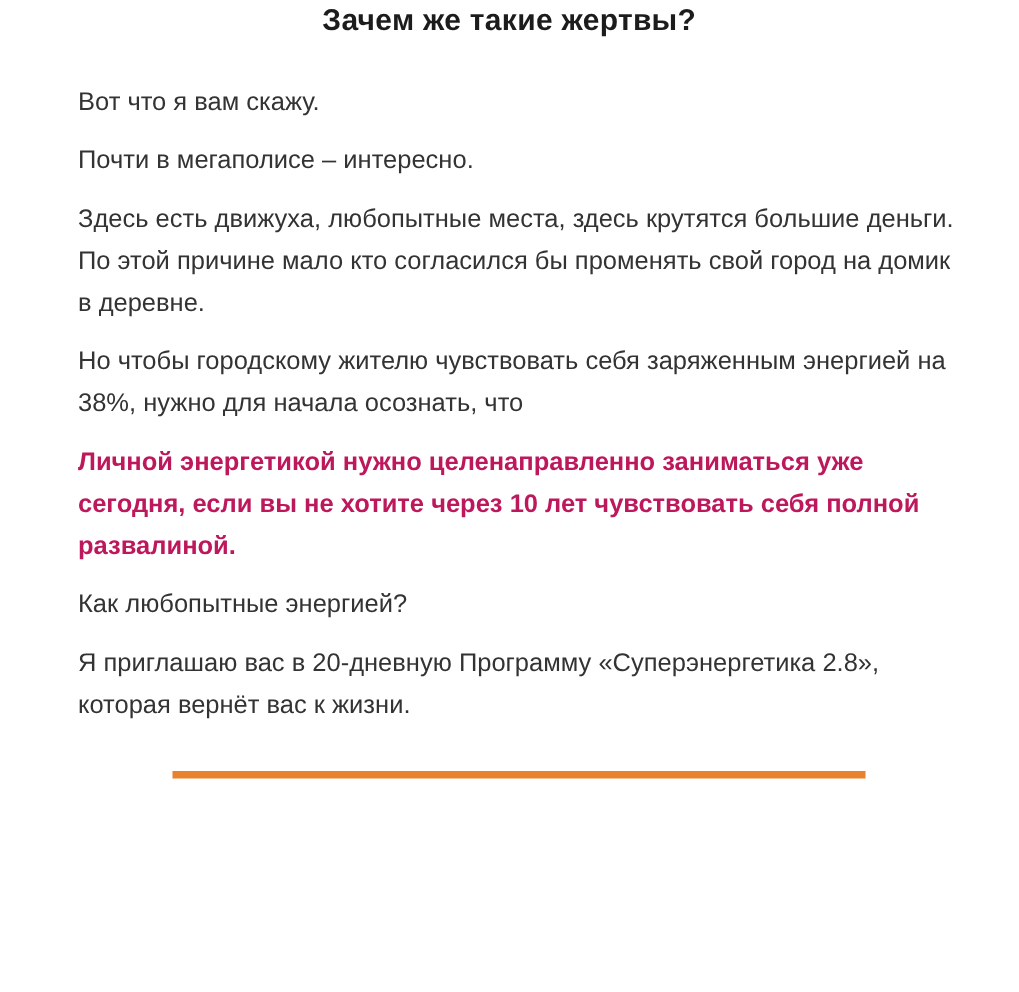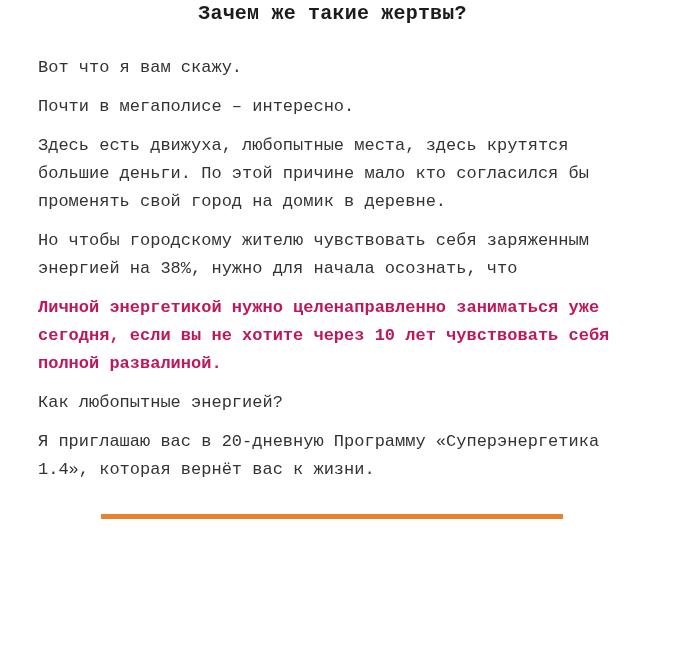--- a/index.html
+++ b/index.html
@@ -7,22 +7,21 @@
     padding: 0;
     background: #ffffff;
   }
   body {
     width: 679px;
     height: 661px;
     overflow: hidden;
     font-family: "Liberation Sans", "DejaVu Sans", sans-serif;
   }
   .article {
-    padding: 2px 35px 0 21px;
-    font-family: Liberation Mono, monospace;
+    padding: 2px 35px 0 35px;
   }
   .page-title {
     font-size: 20px;
     line-height: 24px;
     font-weight: 700;
     color: #1c1c1c;
     text-align: center;
     margin: 0 0 28px 0;
     letter-spacing: 0.2px;
   }
@@ -57,17 +56,17 @@
 
   <p class="paragraph">Здесь есть движуха, любопытные места, здесь крутятся большие деньги. По этой причине мало кто согласился бы променять свой город на домик в деревне.</p>
 
   <p class="paragraph">Но чтобы городскому жителю чувствовать себя заряженным энергией на 38%, нужно для начала осознать, что</p>
 
   <p class="paragraph bold">Личной энергетикой нужно целенаправленно заниматься уже сегодня, если вы не хотите через 10 лет чувствовать себя полной развалиной.</p>
 
 
   <p class="paragraph">Как любопытные энергией?</p>
 
-  <p class="paragraph">Я приглашаю вас в 20-дневную Программу «Суперэнергетика 1.4», которая вернёт вас к жизни.</p>
+  <p class="paragraph">Я приглашаю вас в 20-дневную Программу «Суперэнергетика 2.8», которая вернёт вас к жизни.</p>
 
   <div class="divider-line" style="background: rgb(232, 130, 45);"></div>
 
 </div>
 
 </body></html>

